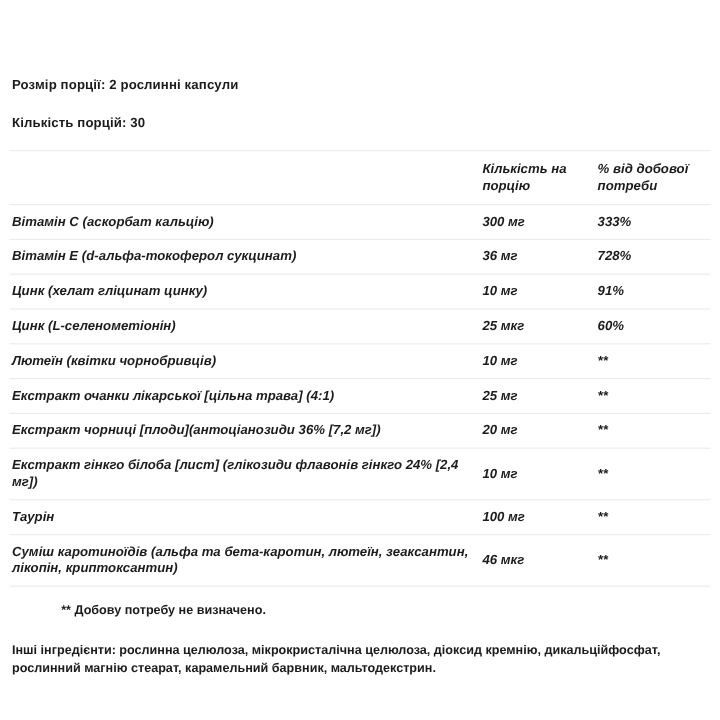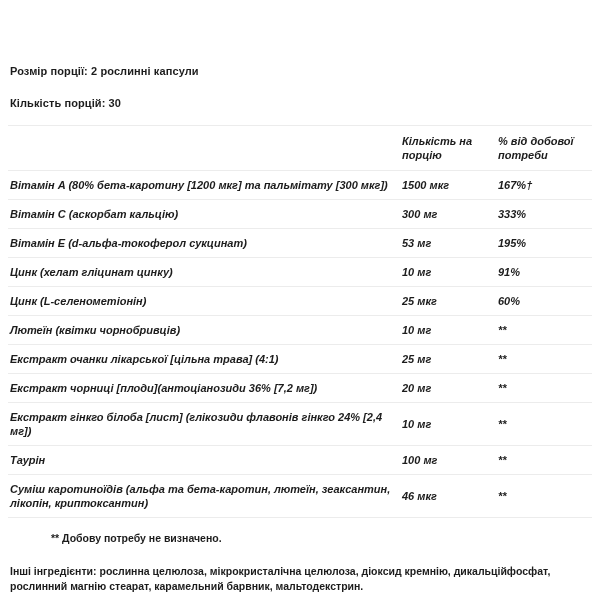--- a/index.html
+++ b/index.html
@@ -107,33 +107,28 @@
     </colgroup>
     <thead>
       <tr>
         <th class="head-name"></th>
         <th>Кількість на порцію</th>
         <th>% від добової потреби</th>
       </tr>
     </thead>
     <tbody id="facts-body">
         <tr>
-          <td class="cell-name">Вітамін A (80% бета-каротину [1200 мкг] та пальмітату [300 мкг])</td>
-          <td>1500 мкг</td>
-          <td>167%†</td>
-        </tr>
-        <tr>
           <td class="cell-name">Вітамін C (аскорбат кальцію)</td>
           <td>300 мг</td>
           <td>333%</td>
         </tr>
         <tr>
           <td class="cell-name">Вітамін E (d-альфа-токоферол сукцинат)</td>
-          <td>53 мг</td>
-          <td>195%</td>
+          <td>36 мг</td>
+          <td>728%</td>
         </tr>
         <tr>
           <td class="cell-name">Цинк (хелат гліцинат цинку)</td>
           <td>10 мг</td>
           <td>91%</td>
         </tr>
         <tr>
           <td class="cell-name">Цинк (L-селенометіонін)</td>
           <td>25 мкг</td>
           <td>60%</td>

